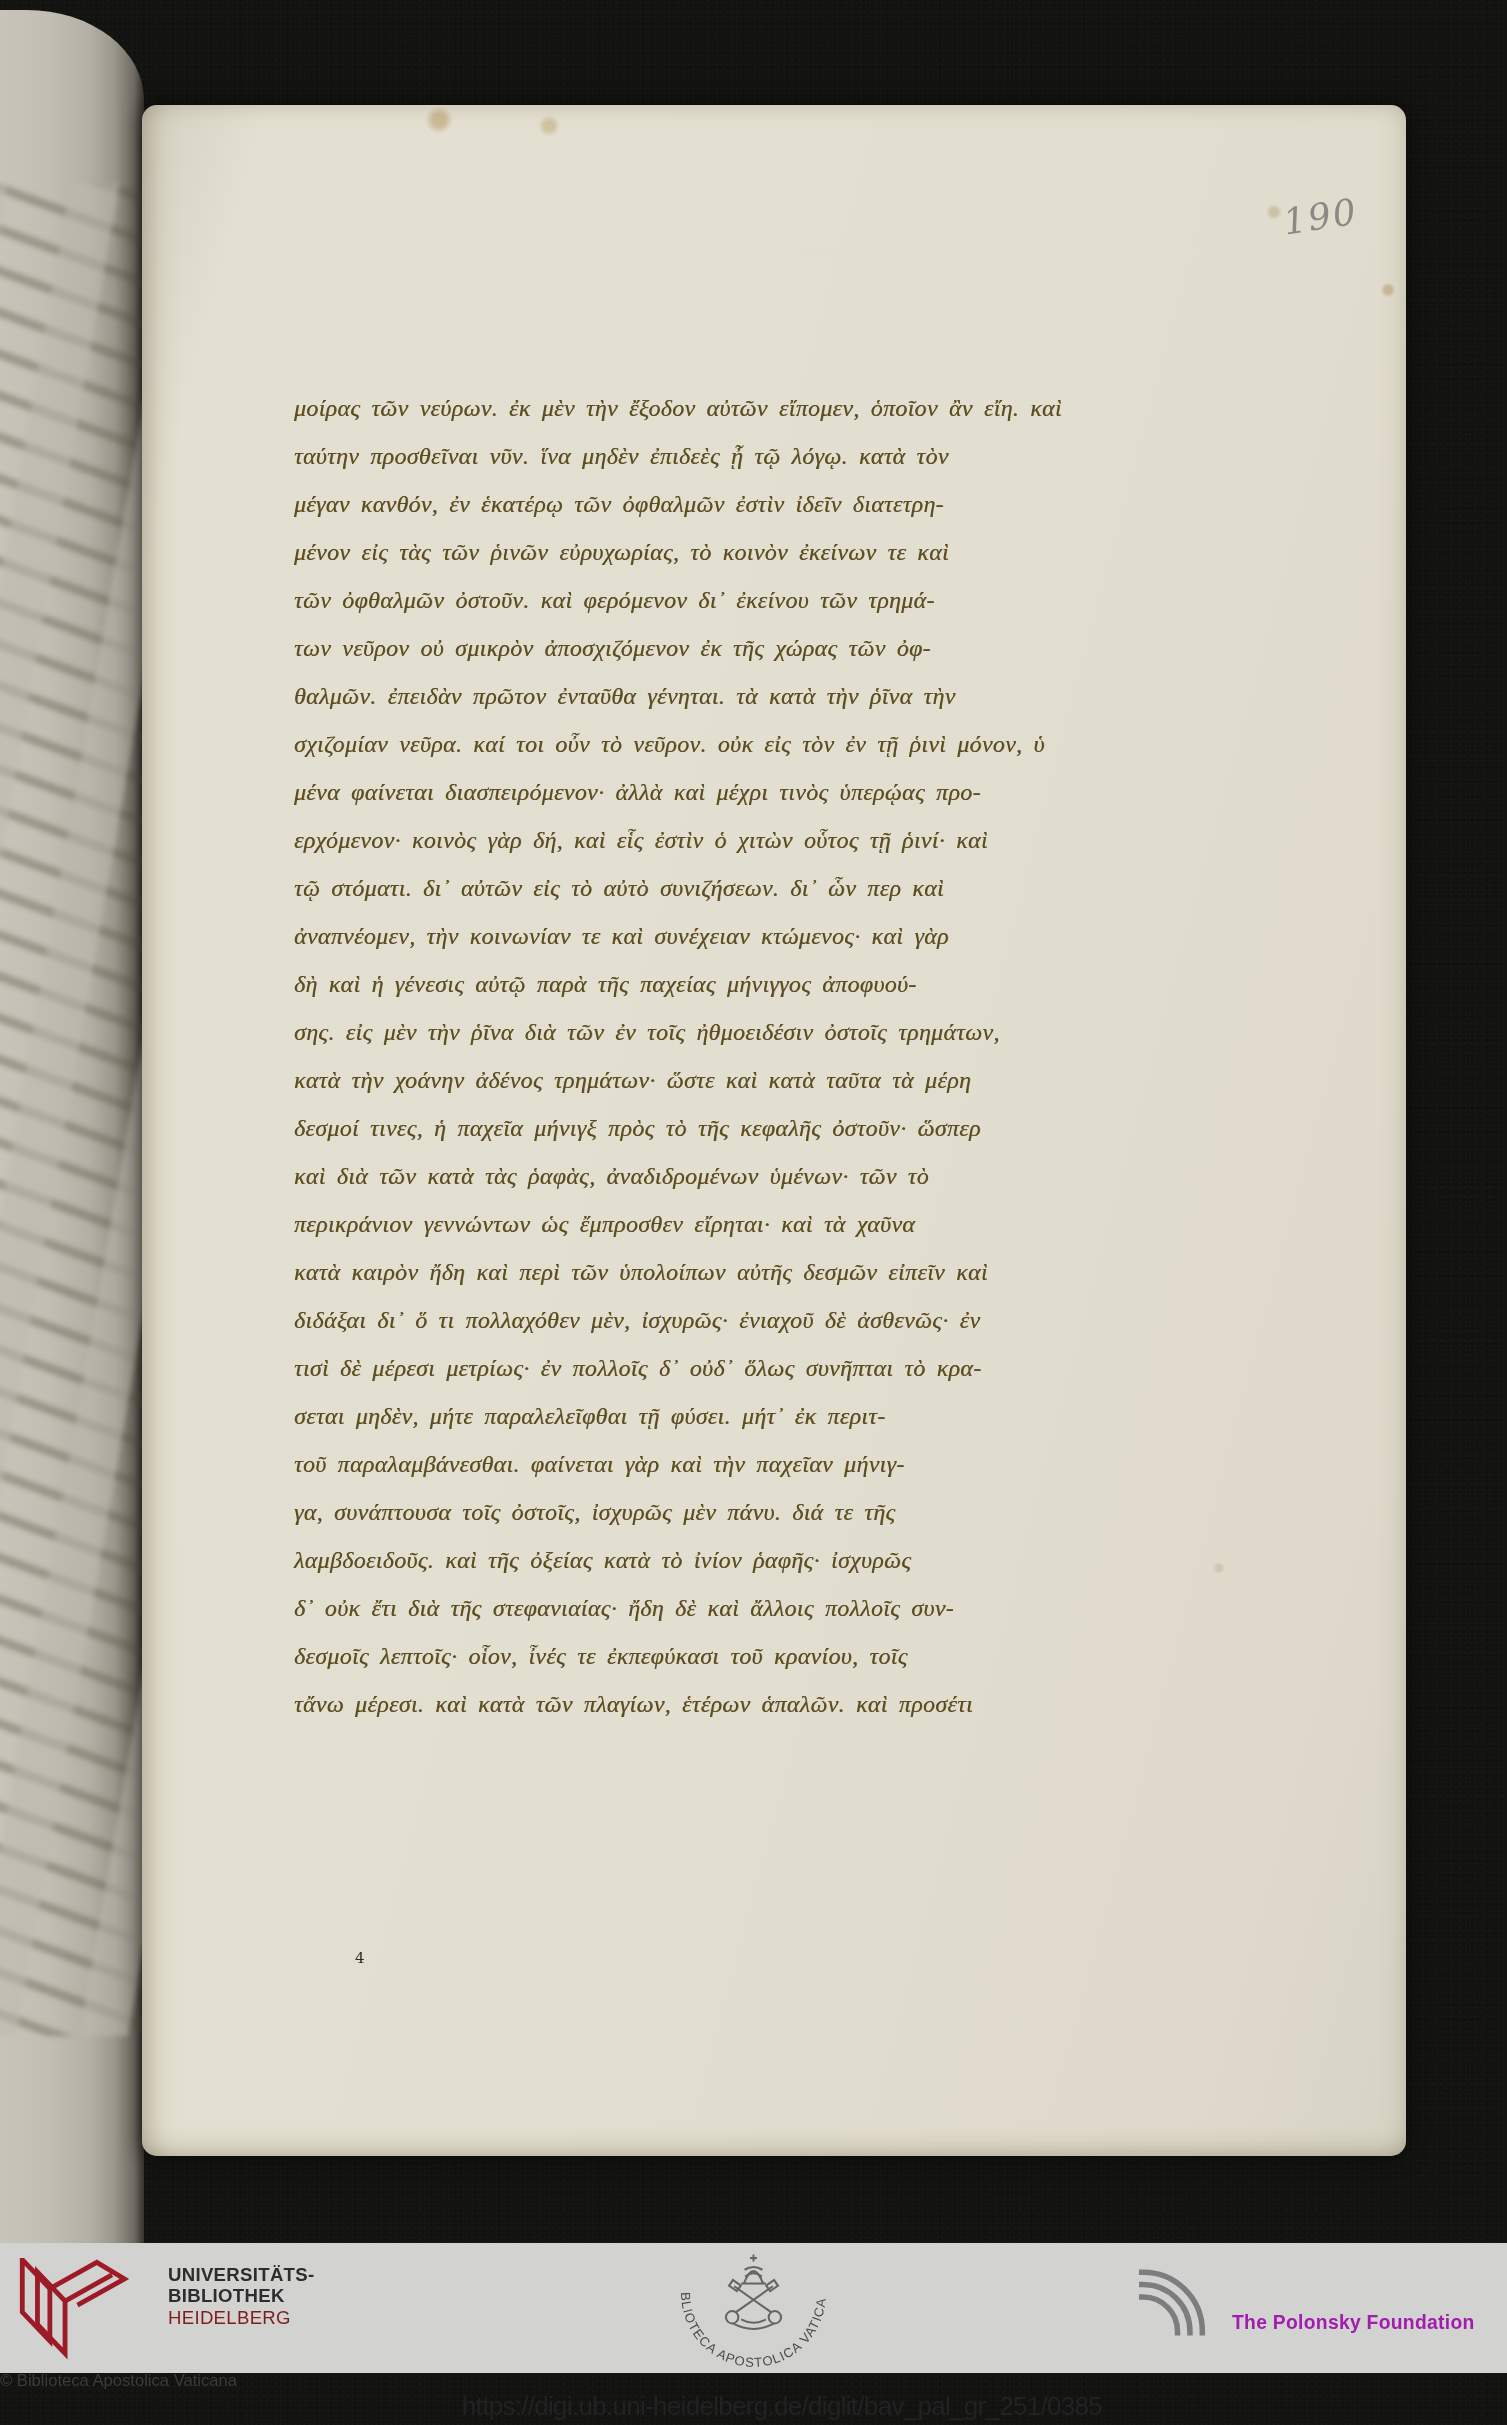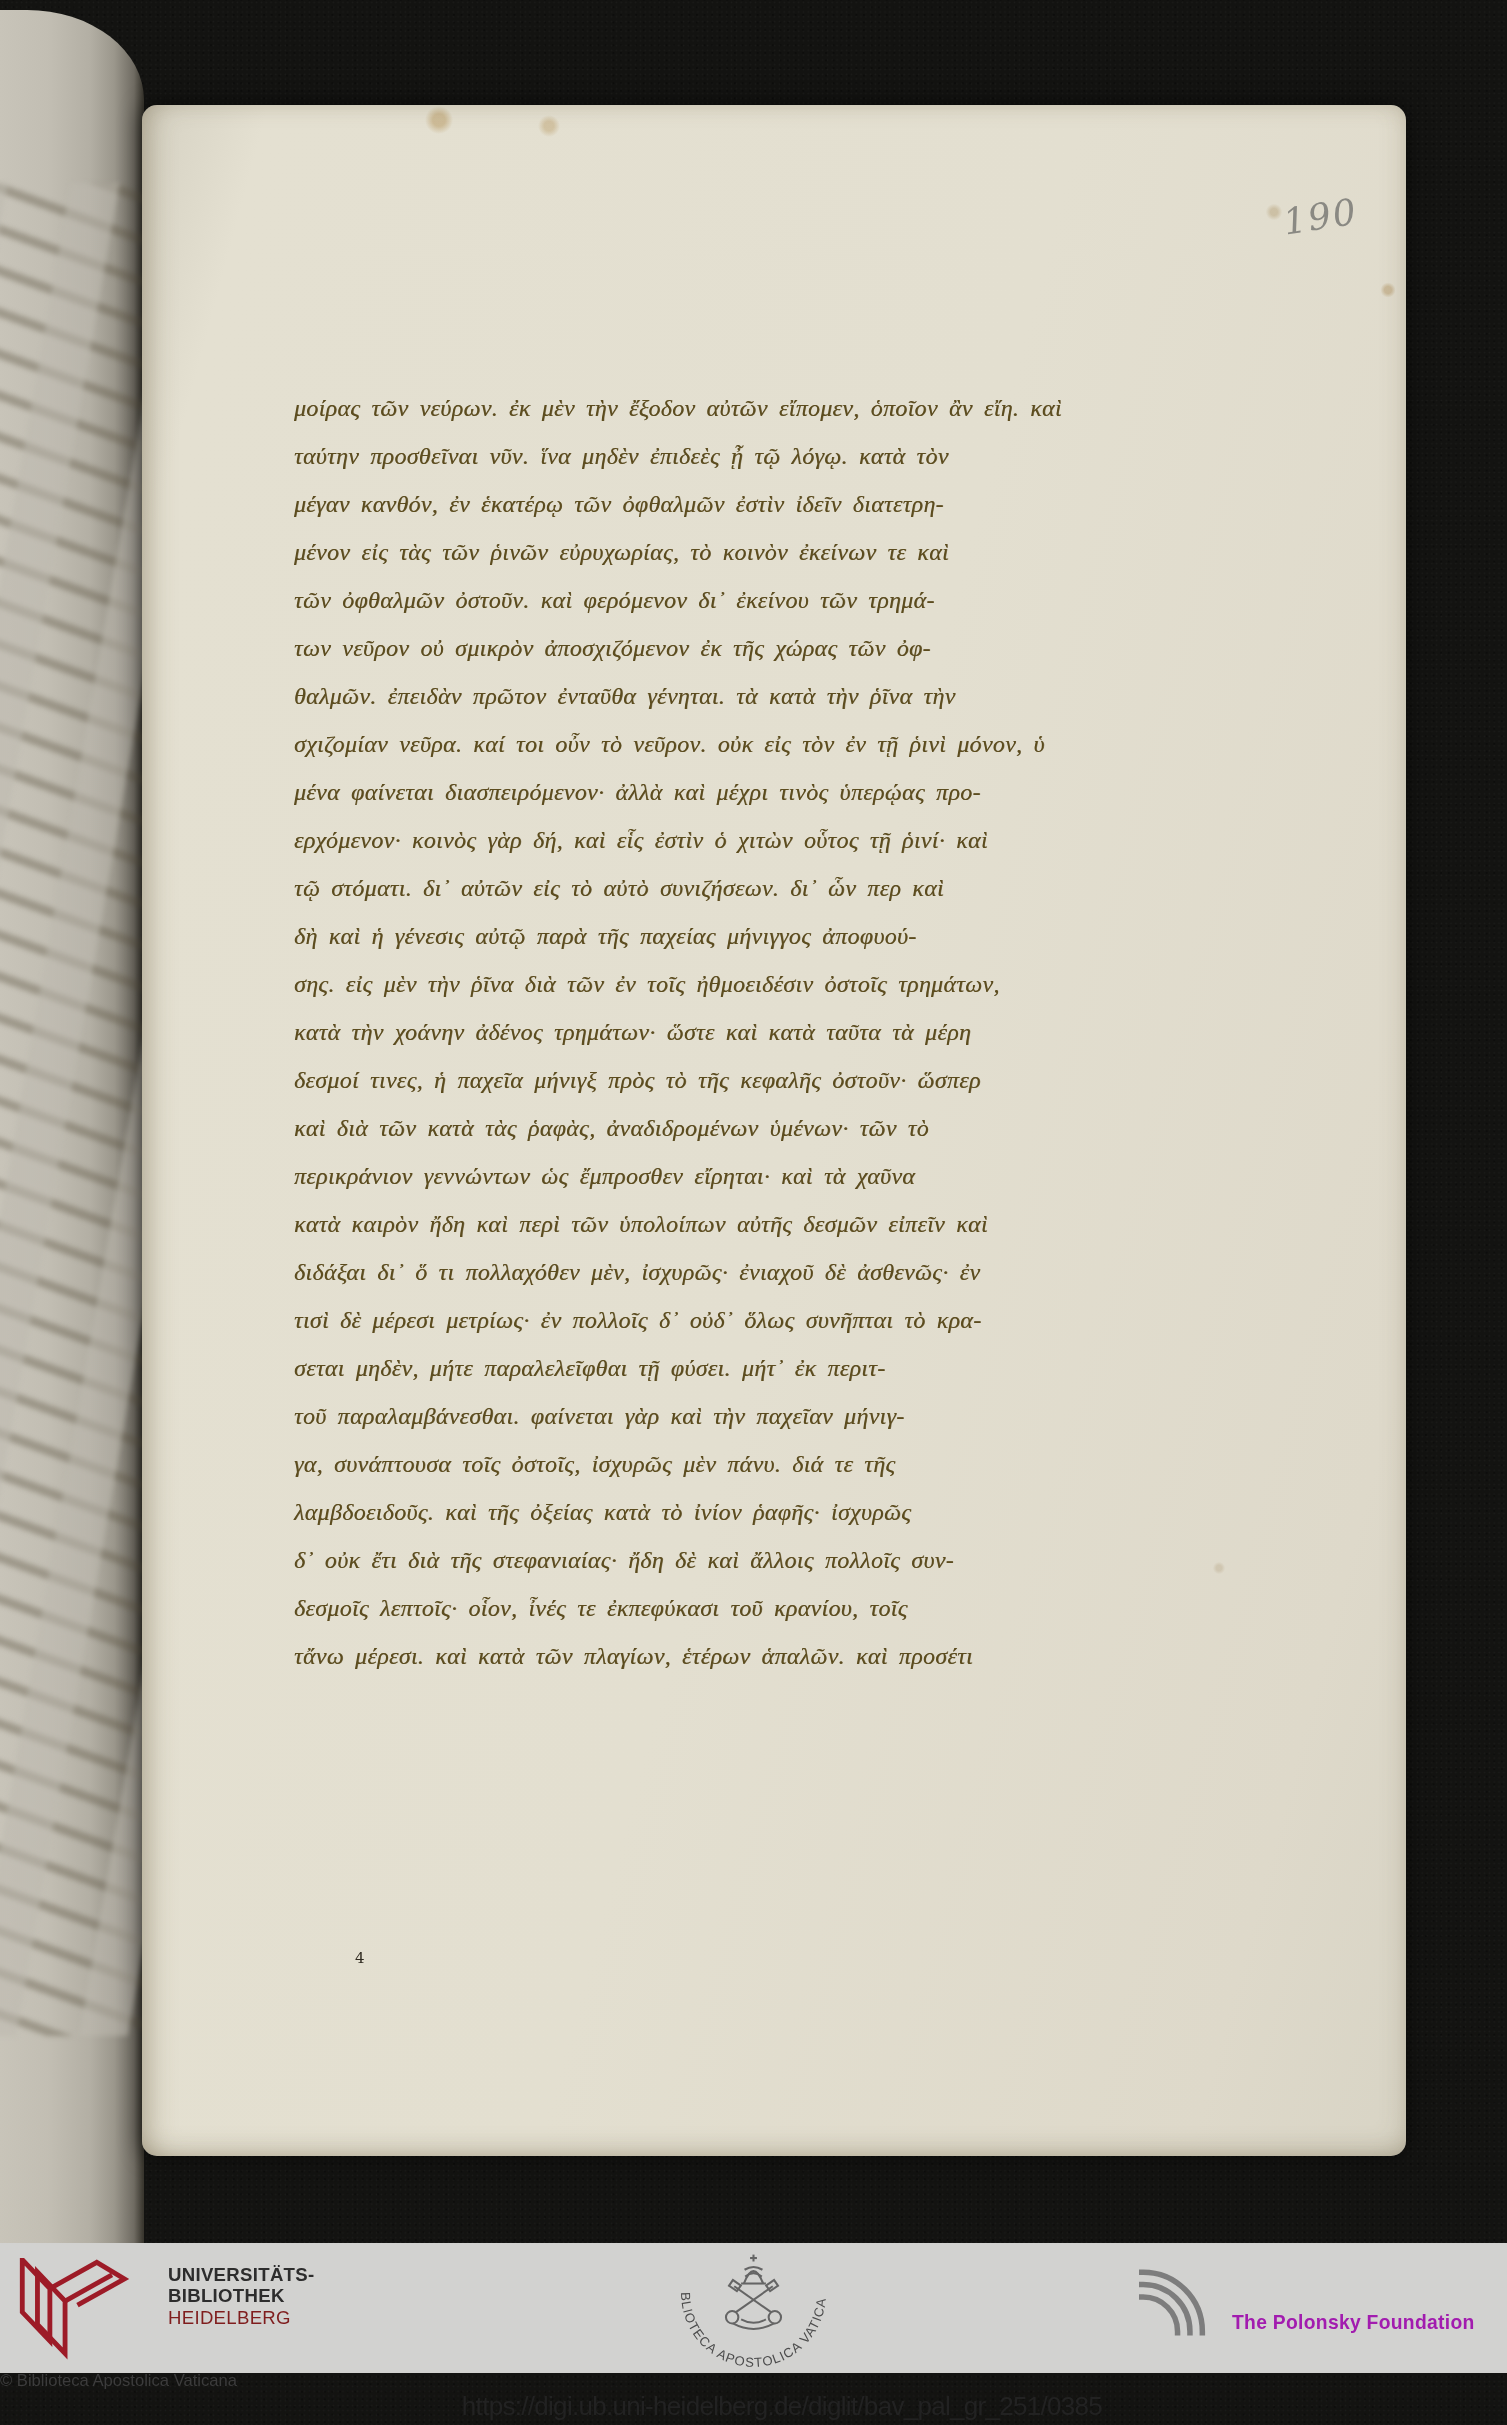--- a/index.html
+++ b/index.html
@@ -80,20 +80,21 @@
       <div class="ms-line">ταύτην προσθεῖναι νῦν. ἵνα μηδὲν ἐπιδεὲς ᾖ τῷ λόγῳ. κατὰ τὸν</div>
       <div class="ms-line">μέγαν κανθόν, ἐν ἑκατέρῳ τῶν ὀφθαλμῶν ἐστὶν ἰδεῖν διατετρη-</div>
       <div class="ms-line">μένον εἰς τὰς τῶν ῥινῶν εὐρυχωρίας, τὸ κοινὸν ἐκείνων τε καὶ</div>
       <div class="ms-line">τῶν ὀφθαλμῶν ὀστοῦν. καὶ φερόμενον δι᾽ ἐκείνου τῶν τρημά-</div>
       <div class="ms-line">των νεῦρον οὐ σμικρὸν ἀποσχιζόμενον ἐκ τῆς χώρας τῶν ὀφ-</div>
       <div class="ms-line">θαλμῶν. ἐπειδὰν πρῶτον ἐνταῦθα γένηται. τὰ κατὰ τὴν ῥῖνα τὴν</div>
       <div class="ms-line">σχιζομίαν νεῦρα. καί τοι οὖν τὸ νεῦρον. οὐκ εἰς τὸν ἐν τῇ ῥινὶ μόνον, ὑ</div>
       <div class="ms-line">μένα φαίνεται διασπειρόμενον· ἀλλὰ καὶ μέχρι τινὸς ὑπερῴας προ-</div>
       <div class="ms-line">ερχόμενον· κοινὸς γὰρ δή, καὶ εἷς ἐστὶν ὁ χιτὼν οὗτος τῇ ῥινί· καὶ</div>
       <div class="ms-line">τῷ στόματι. δι᾽ αὐτῶν εἰς τὸ αὐτὸ συνιζήσεων. δι᾽ ὧν περ καὶ</div>
+      <div class="ms-line">ἀναπνέομεν, τὴν κοινωνίαν τε καὶ συνέχειαν κτώμενος· καὶ γὰρ</div>
       <div class="ms-line">δὴ καὶ ἡ γένεσις αὐτῷ παρὰ τῆς παχείας μήνιγγος ἀποφυού-</div>
       <div class="ms-line">σης. εἰς μὲν τὴν ῥῖνα διὰ τῶν ἐν τοῖς ἠθμοειδέσιν ὀστοῖς τρημάτων,</div>
       <div class="ms-line">κατὰ τὴν χοάνην ἀδένος τρημάτων· ὥστε καὶ κατὰ ταῦτα τὰ μέρη</div>
       <div class="ms-line">δεσμοί τινες, ἡ παχεῖα μήνιγξ πρὸς τὸ τῆς κεφαλῆς ὀστοῦν· ὥσπερ</div>
       <div class="ms-line">καὶ διὰ τῶν κατὰ τὰς ῥαφὰς, ἀναδιδρομένων ὑμένων· τῶν τὸ</div>
       <div class="ms-line">περικράνιον γεννώντων ὡς ἔμπροσθεν εἴρηται· καὶ τὰ χαῦνα</div>
       <div class="ms-line">κατὰ καιρὸν ἤδη καὶ περὶ τῶν ὑπολοίπων αὐτῆς δεσμῶν εἰπεῖν καὶ</div>
       <div class="ms-line">διδάξαι δι᾽ ὅ τι πολλαχόθεν μὲν, ἰσχυρῶς· ἐνιαχοῦ δὲ ἀσθενῶς· ἐν</div>
       <div class="ms-line">τισὶ δὲ μέρεσι μετρίως· ἐν πολλοῖς δ᾽ οὐδ᾽ ὅλως συνῆπται τὸ κρα-</div>
       <div class="ms-line">σεται μηδὲν, μήτε παραλελεῖφθαι τῇ φύσει. μήτ᾽ ἐκ περιτ-</div>

